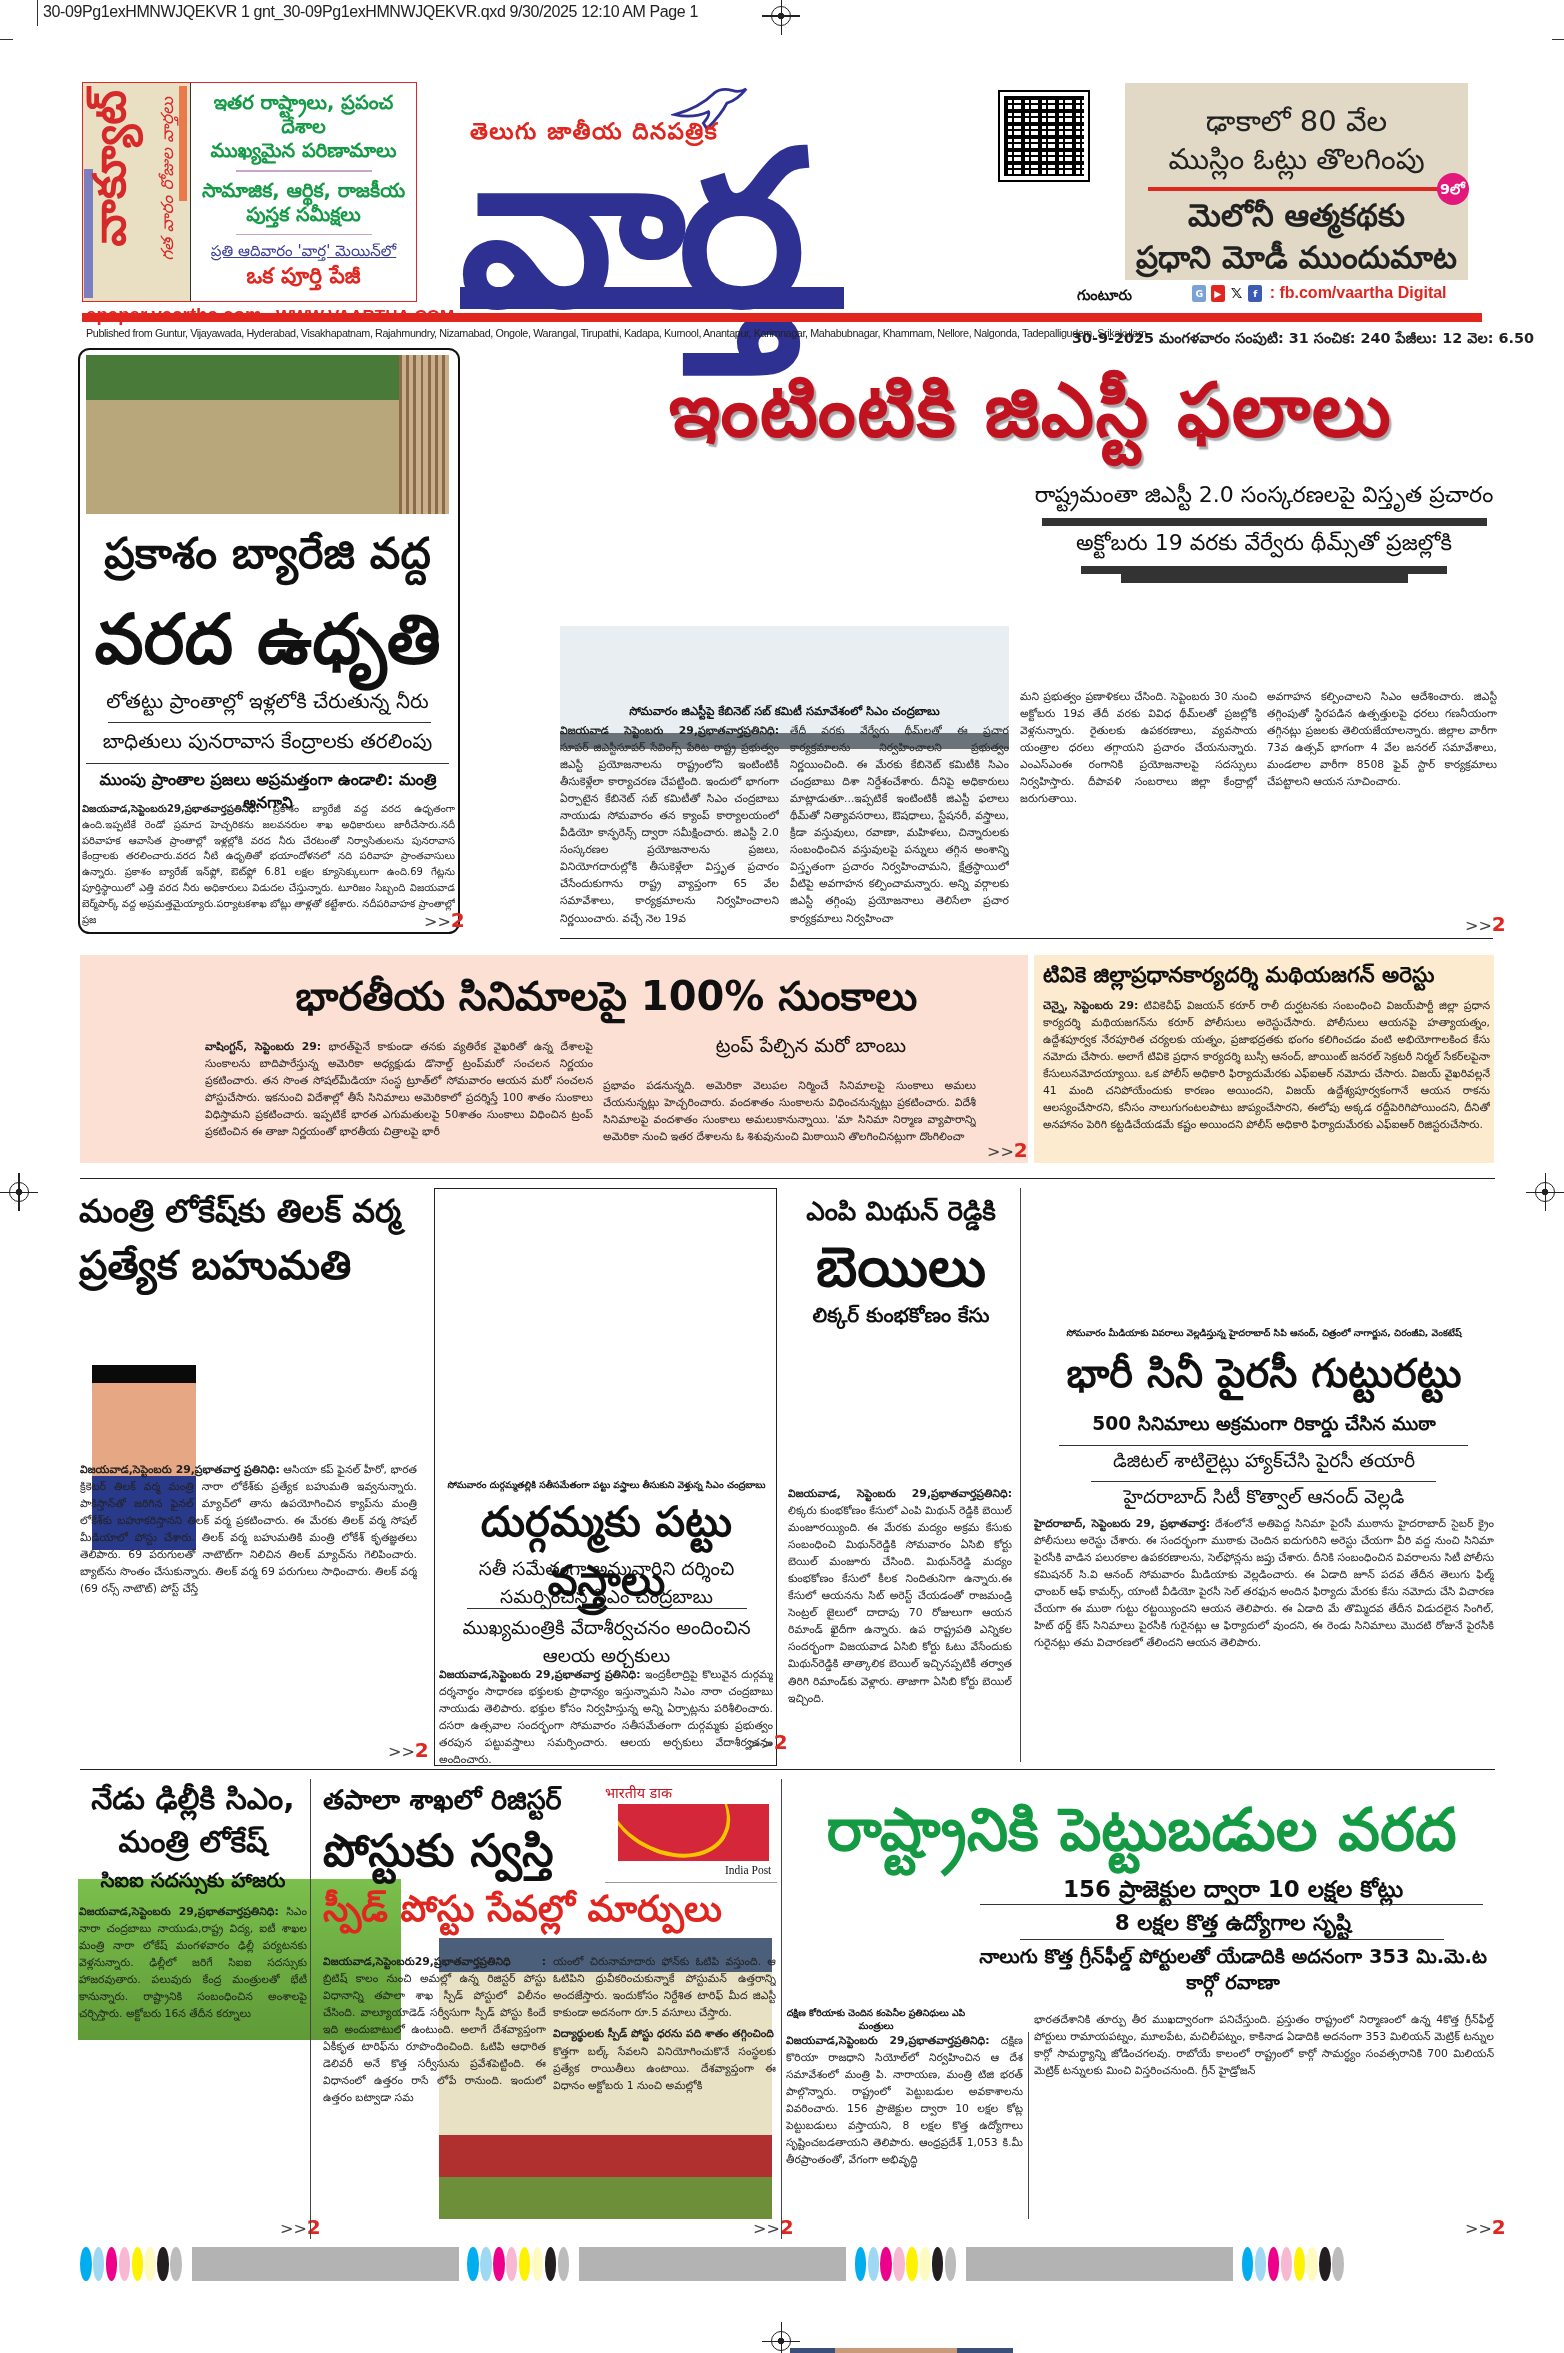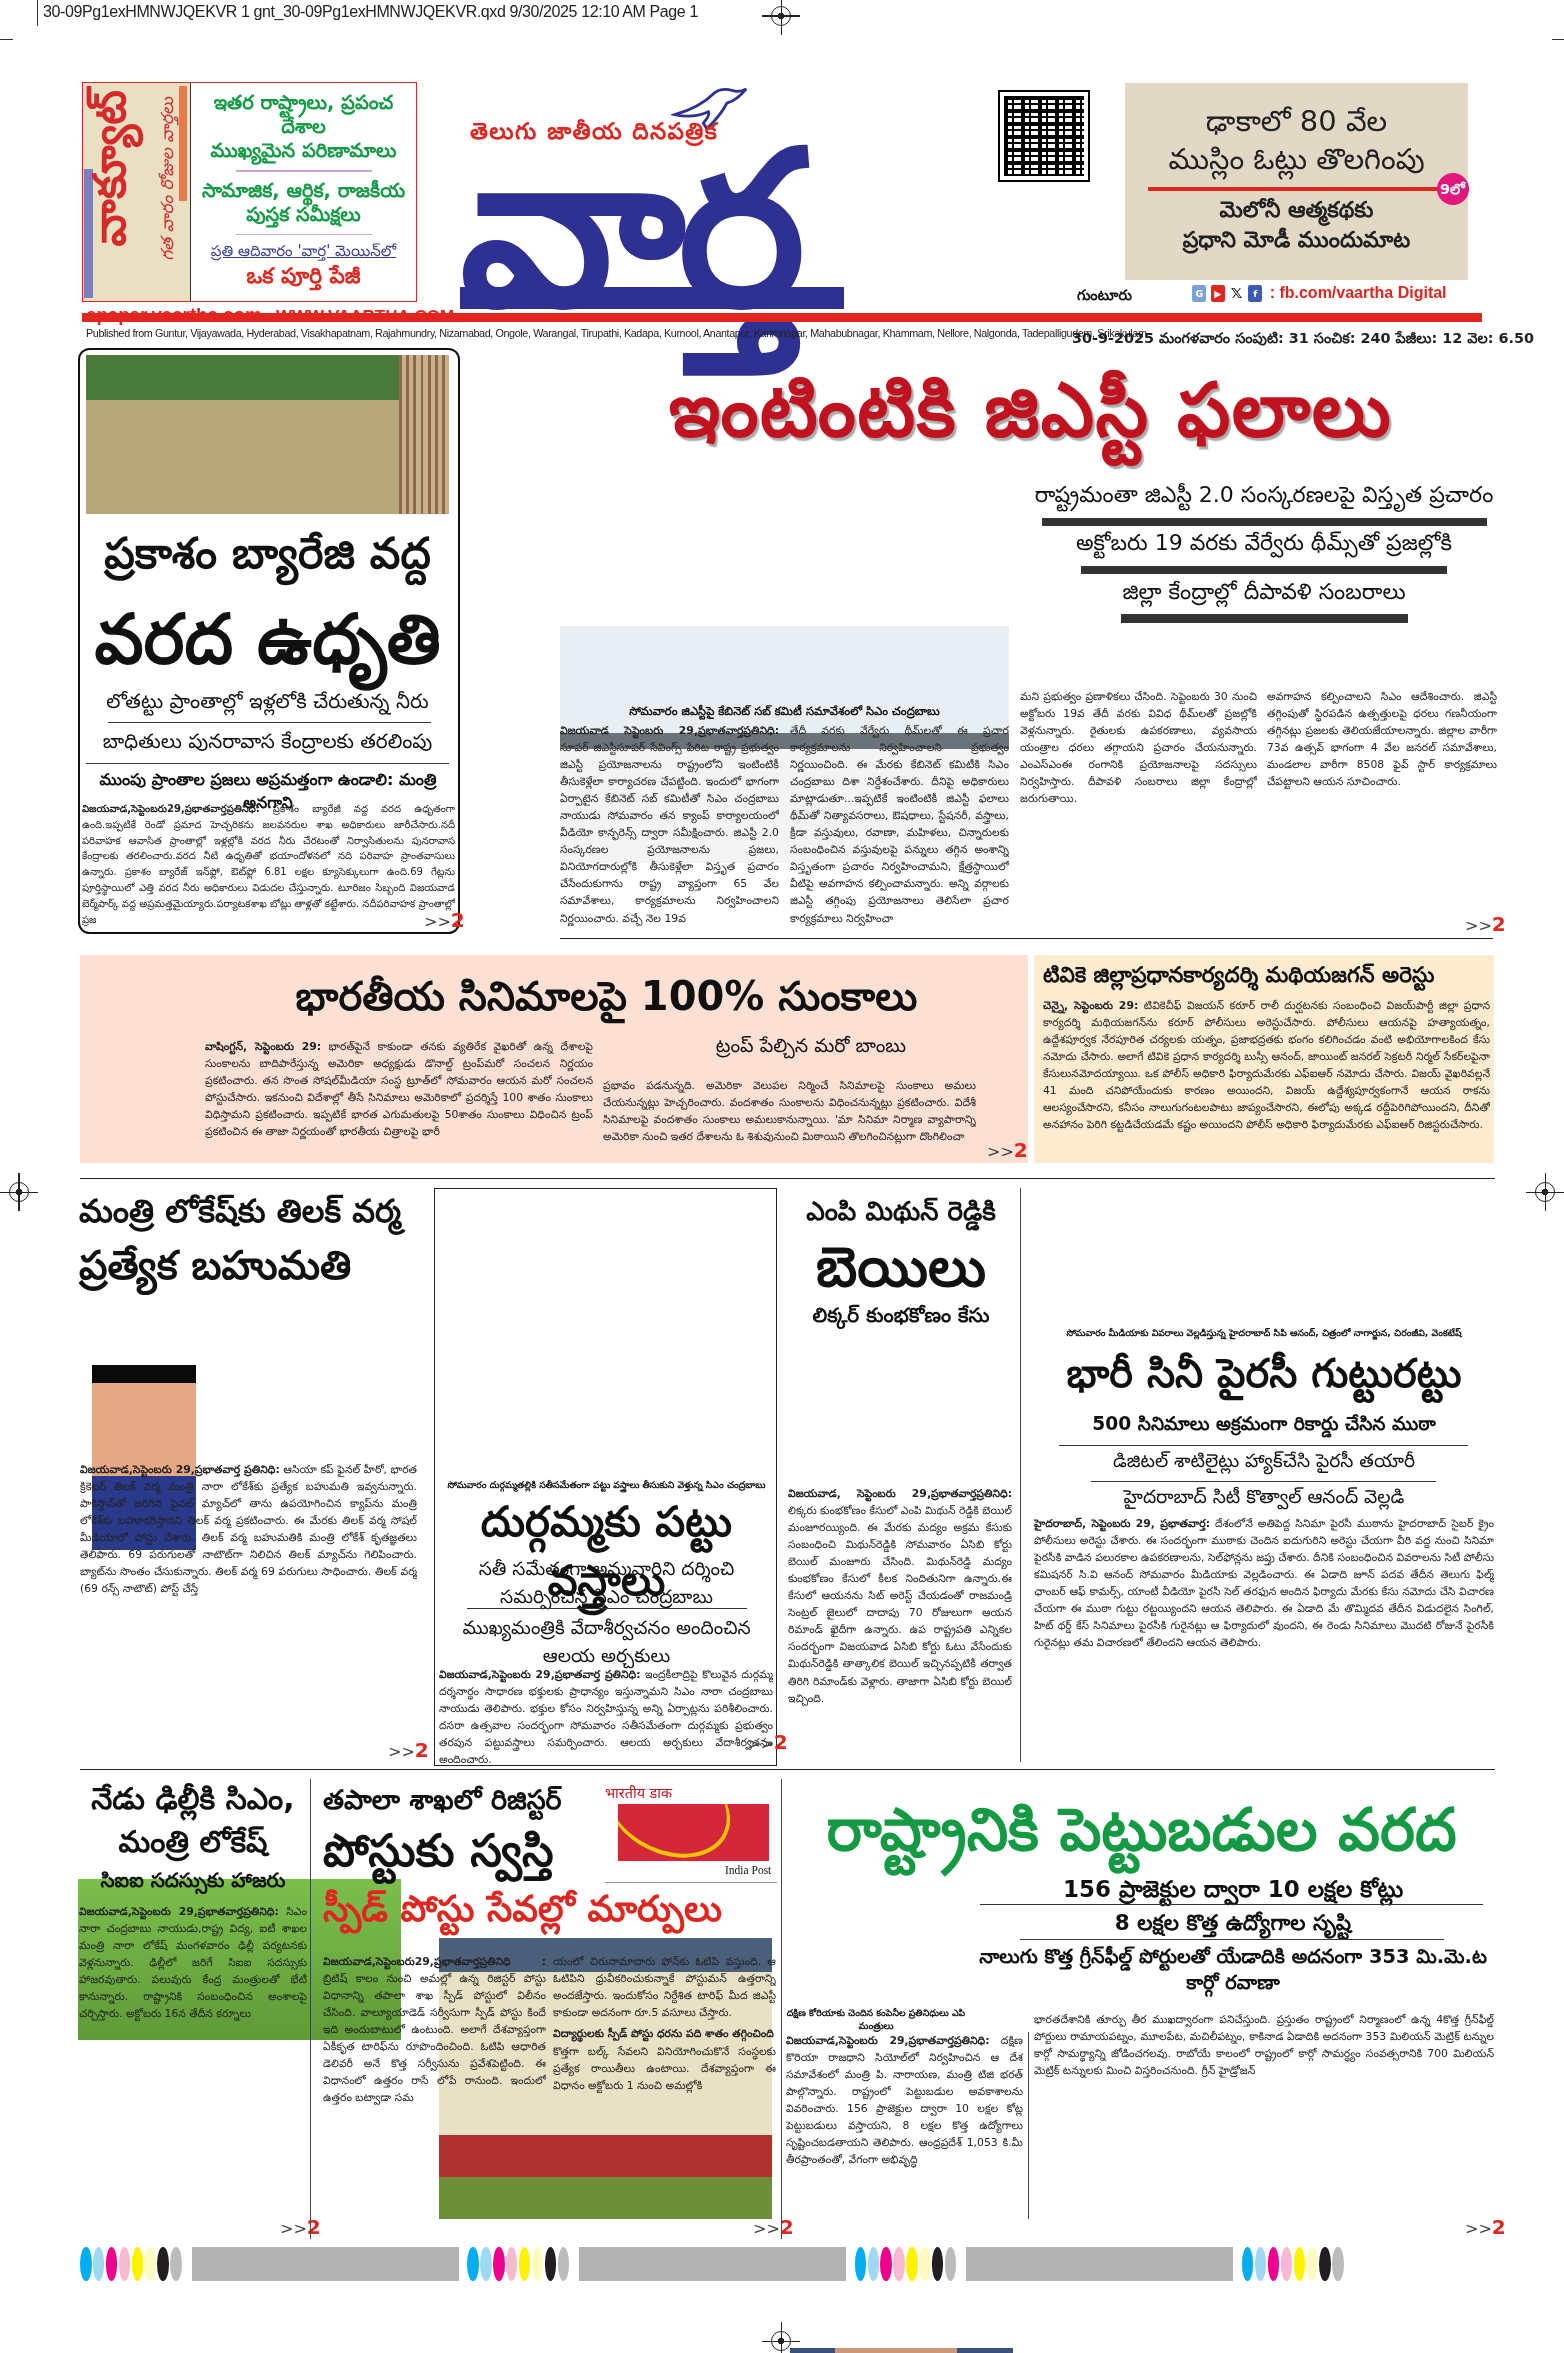--- a/index.html
+++ b/index.html
@@ -32,21 +32,21 @@
   .logo-text { left:460px; top:122px; font-size:215px; font-weight:bold; color:#2e3192; line-height:1; letter-spacing:-7.2px; }
   .logo-bar { left:460px; top:287px; width:384px; height:21.5px; background:#2e3192; }
   .dove { left:671px; top:86px; width:79px; height:50px; }
   .qr { left:1000px; top:92px; width:88px; height:88px; background:
         linear-gradient(90deg,#000 25%,transparent 25% 50%,#000 50% 60%,transparent 60%) 0 0/17px 17px,
         linear-gradient(#000 30%,transparent 30% 55%,#000 55% 70%,transparent 70%) 0 0/13px 13px; border:4.3px solid #fff; outline:2.2px solid #000; }
   .teaser { left:1125px; top:83px; width:343px; height:197px; background:#e1d8c6; text-align:center; }
   .teaser .t1 { margin-top:20px; font-size:29px; line-height:1.3; color:#222; }
   .teaser .line { margin:8.6px auto 4.3px; width:298px; height:3.6px; background:#e0261f; position:relative; }
   .teaser .badge { position:absolute; right:-23px; top:-14.4px; width:32px; height:32px; border-radius:50%; background:#e2187d; color:#fff; font-weight:bold; font-size:14.4px; line-height:32px; }
-  .teaser .t2 { font-size:22px; font-weight:bold; line-height:1.35; color:#222; }
+  .teaser .t2 { font-size:31px; font-weight:bold; line-height:1.35; color:#222; }
   .city { left:1077px; top:287px; font-size:14.4px; font-weight:bold; }
   .social { left:1192px; top:284px; display:flex; align-items:center; gap:4.3px; }
   .soc-ic { width:14.4px; height:17px; border-radius:2.2px; color:#fff; font-size:9.3px; font-weight:bold; text-align:center; line-height:17px; }
   .fb-text { color:#e0261f; font: bold 16px "Liberation Sans", sans-serif; margin-left:2.9px; }
   .redrule { left:82px; top:313px; width:1400px; height:8.6px; background:#e0261f; }
   .published { left:86px; top:327px; width:933px; font: 10.8px "Liberation Sans", sans-serif; color:#222; white-space:nowrap; letter-spacing:-0.4px; }
   .dateline { left:1072px; top:330px; font-size:14.4px; font-weight:bold; color:#222; }
 
   
   .flood-box { left:78px; top:348px; width:382px; height:586px; border:2.2px solid #111; border-radius:11.5px; overflow:hidden; }
@@ -167,21 +167,20 @@
 <div class="abs more" style="left:424px;top:908px;"><span>&gt;&gt;</span><b>2</b></div>
 
 <div class="abs h-gst">ఇంటింటికి జిఎస్టీ ఫలాలు</div>
 <div class="abs photo ph-gst"></div>
 <div class="abs sub" style="left:560px;top:704px;width:449px;font-size:11.5px;font-weight:bold;">సోమవారం జిఎస్టీపై కేబినెట్ సబ్ కమిటీ సమావేశంలో సిఎం చంద్రబాబు</div>
 <div class="abs gst-subs">
   <div>రాష్ట్రమంతా జిఎస్టీ 2.0 సంస్కరణలపై విస్తృత ప్రచారం</div>
   <div class="rule" style="width:445px"></div>
   <div>అక్టోబరు 19 వరకు వేర్వేరు థీమ్స్‌తో ప్రజల్లోకి</div>
   <div class="rule" style="width:366px"></div>
-  <div>జిల్లా కేంద్రాల్లో దీపావళి సంబరాలు</div>
   <div class="rule" style="width:287px"></div>
 </div>
 <div class="abs body-txt" style="left:560px;top:722px;width:219px;height:208px;overflow:hidden;">
   <span class="dl">విజయవాడ సెప్టెంబరు 29,ప్రభాతవార్తప్రతినిధి:</span>
   <span>సూపర్ జిఎస్టీసూపర్ సేవింగ్స్ పేరిట రాష్ట్ర ప్రభుత్వం జిఎస్టీ ప్రయోజనాలను రాష్ట్రంలోని ఇంటింటికీ తీసుకెళ్లేలా కార్యాచరణ చేపట్టింది. ఇందులో భాగంగా ఏర్పాటైన కేబినెట్ సబ్ కమిటీతో సిఎం చంద్రబాబు నాయుడు సోమవారం తన క్యాంప్ కార్యాలయంలో వీడియో కాన్ఫరెన్స్ ద్వారా సమీక్షించారు. జిఎస్టీ 2.0 సంస్కరణల ప్రయోజనాలను ప్రజలు, వినియోగదారుల్లోకి తీసుకెళ్లేలా విస్తృత ప్రచారం చేసేందుకుగాను రాష్ట్ర వ్యాప్తంగా 65 వేల సమావేశాలు, కార్యక్రమాలను నిర్వహించాలని నిర్ణయించారు. వచ్చే నెల 19వ</span>
 </div>
 <div class="abs body-txt" style="left:790px;top:722px;width:219px;height:208px;overflow:hidden;">తేదీ వరకు వేర్వేరు థీమ్‌లతో ఈ ప్రచార కార్యక్రమాలను నిర్వహించాలని ప్రభుత్వం నిర్ణయించింది. ఈ మేరకు కేబినెట్ కమిటీకి సిఎం చంద్రబాబు దిశా నిర్దేశంచేశారు. దీనిపై అధికారులు మాట్లాడుతూ...ఇప్పటికే ఇంటింటికీ జిఎస్టీ ఫలాలు థీమ్‌తో నిత్యావసరాలు, ఔషధాలు, స్టేషనరీ, వస్త్రాలు, క్రీడా వస్తువులు, రవాణా, మహిళలు, చిన్నారులకు సంబంధించిన వస్తువులపై పన్నులు తగ్గిన అంశాన్ని విస్తృతంగా ప్రచారం నిర్వహించామని, క్షేత్రస్థాయిలో వీటిపై అవగాహన కల్పించామన్నారు. అన్ని వర్గాలకు జిఎస్టీ తగ్గింపు ప్రయోజనాలు తెలిసేలా ప్రచార కార్యక్రమాలు నిర్వహించా</div>
 <div class="abs body-txt" style="left:1020px;top:688px;width:237px;height:242px;overflow:hidden;">మని ప్రభుత్వం ప్రణాళికలు చేసింది. సెప్టెంబరు 30 నుంచి అక్టోబరు 19వ తేదీ వరకు వివిధ థీమ్‌లతో ప్రజల్లోకి వెళ్లనున్నారు. రైతులకు ఉపకరణాలు, వ్యవసాయ యంత్రాల ధరలు తగ్గాయని ప్రచారం చేయనున్నారు. ఎంఎస్ఎంఈ రంగానికి ప్రయోజనాలపై సదస్సులు నిర్వహిస్తారు. దీపావళి సంబరాలు జిల్లా కేంద్రాల్లో జరుగుతాయి.</div>
 <div class="abs body-txt" style="left:1267px;top:688px;width:230px;height:242px;overflow:hidden;">అవగాహన కల్పించాలని సిఎం ఆదేశించారు. జిఎస్టీ తగ్గింపుతో స్థిరపడిన ఉత్పత్తులపై ధరలు గణనీయంగా తగ్గినట్లు ప్రజలకు తెలియజేయాలన్నారు. జిల్లాల వారీగా 73వ ఉత్సవ్ భాగంగా 4 వేల జనరల్ సమావేశాలు, మండలాల వారీగా 8508 ఫైవ్ స్టార్ కార్యక్రమాలు చేపట్టాలని ఆయన సూచించారు.</div>
 <div class="abs more" style="left:1465px;top:912px;"><span>&gt;&gt;</span><b>2</b></div>

